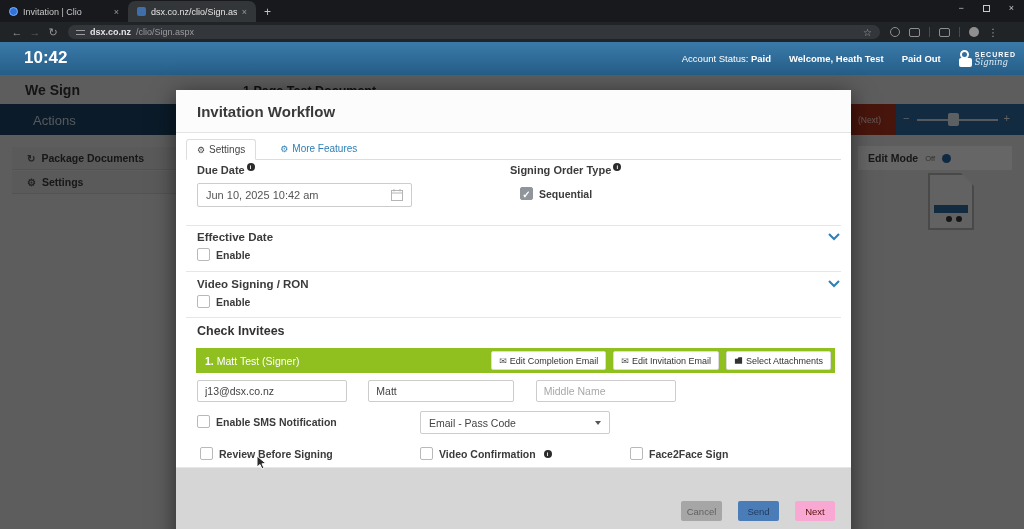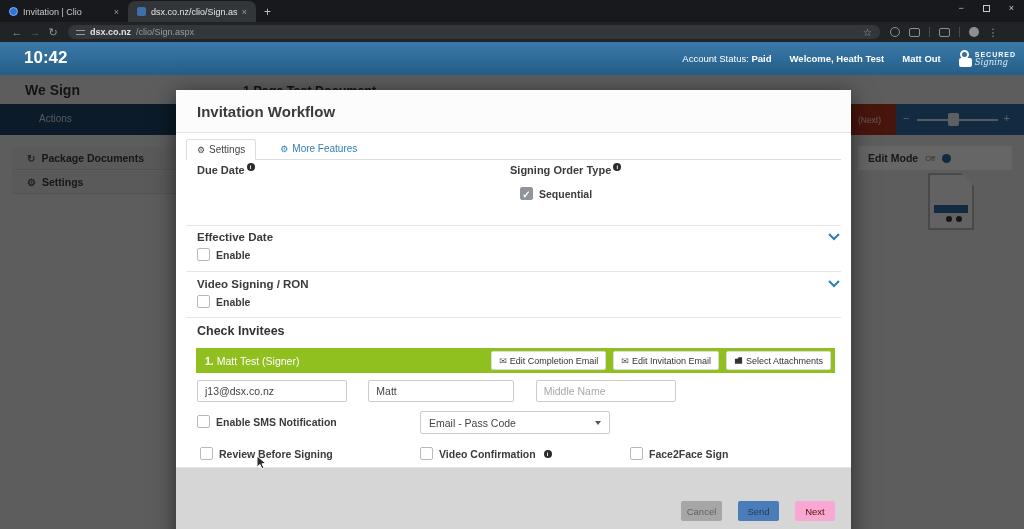--- a/index.html
+++ b/index.html
@@ -44,21 +44,21 @@
   .lock .bod { position:absolute; bottom:0; left:0; width:13px; height:9px; background:#fff; border-radius:2px; }
   .brand-txt { display:flex; flex-direction:column; line-height:1; }
   .brand-top { font-size:7px; font-weight:bold; letter-spacing:1px; color:#fff; }
   .brand-bot { font-size:8.5px; font-style:italic; font-family:"DejaVu Serif",serif; color:#dfe9f2; }
 
   
   .page { position:absolute; top:75px; left:0; right:0; bottom:0; background:#e9e9e9; }
   .wesign { position:absolute; left:25px; top:7px; font-size:14px; font-weight:bold; color:#323232; }
   .doc-title { position:absolute; left:243px; top:9px; font-size:12.5px; font-weight:bold; color:#2a2a2a; }
   .actions-bar { position:absolute; left:0; top:29px; width:896px; height:31px; background:#1d4568; }
-  .actions-lbl { position:absolute; left:39px; top:9px; font-size:10px; color:#d3dde6; }
+  .actions-lbl { position:absolute; left:33px; top:9px; font-size:13px; color:#d3dde6; }
   .next-frag { position:absolute; left:843px; top:29px; width:53px; height:31px; background:#b5361f; color:#f4d9d2; font-size:8.5px; display:flex; align-items:center; justify-content:center; }
   .zoom-bar { position:absolute; left:896px; right:0; top:29px; height:31px; background:#2e6da4; }
   .zoom-bar .zminus { position:absolute; left:7px; top:8px; color:#eef3f8; font-size:11px; }
   .zoom-bar .zplus { position:absolute; right:14px; top:8px; color:#eef3f8; font-size:11px; }
   .zoom-track { position:absolute; left:21px; right:26px; top:15px; height:2px; background:#d7e1ea; }
   .zoom-handle { position:absolute; left:52px; top:9px; width:11px; height:13px; background:#e9eff5; border-radius:2px; }
 
   .side-row { position:absolute; left:12px; width:164px; height:23px; background:#e0e0e0; border-bottom:1px solid #cfcfcf; display:flex; align-items:center; gap:6px; padding-left:15px; font-size:10.5px; font-weight:bold; color:#3a3a3a; }
   .side-row .s-ic { font-size:10px; color:#555; }
   .row1 { top:72px; } .row2 { top:96px; }
@@ -167,21 +167,21 @@
 </div>
 
 <div class="app-header">
   <span class="time">10:42</span>
   <div class="hdr-right">
     <span>
       <span>Account Status:</span>
       <b>Paid</b>
     </span>
     <b>Welcome, Heath Test</b>
-    <b>Matt Out</b>
+    <b>Paid Out</b>
     <span class="brand">
       <span class="lock">
           <span class="shk"></span>
           <span class="bod"></span>
         </span>
       <span class="brand-txt">
         <span class="brand-top">SECURED</span>
         <span class="brand-bot">Signing</span>
       </span>
     </span>
@@ -240,20 +240,30 @@
     </div>
     <div class="mtab link">
       <span class="g-ic">⚙</span>
       <span>More Features</span>
     </div>
   </div>
 
   <span class="m-label" style="left:21px; top:73px;">
     <span>Due Date</span><span class="info">i</span>
   </span>
+  <div class="due-input">
+    <span>Jun 10, 2025 10:42 am</span>
+    <span class="dspace"></span>
+    <svg width="12" height="12" viewBox="0 0 12 12">
+      <rect x="0.5" y="1.5" width="11" height="10" fill="none" stroke="#b5b5b5"></rect>
+      <line x1="0.5" y1="4" x2="11.5" y2="4" stroke="#b5b5b5"></line>
+      <line x1="3" y1="0" x2="3" y2="2.5" stroke="#b5b5b5"></line>
+      <line x1="9" y1="0" x2="9" y2="2.5" stroke="#b5b5b5"></line>
+    </svg>
+  </div>
 
   <span class="m-label" style="left:334px; top:73px;">
     <span>Signing Order Type</span><span class="info">i</span>
   </span>
   <div class="cb-row" style="left:344px; top:97px;">
     <span class="cb checked">✓</span>
     <span>Sequential</span>
   </div>
 
   <div class="hr" style="top:135px;"></div>

